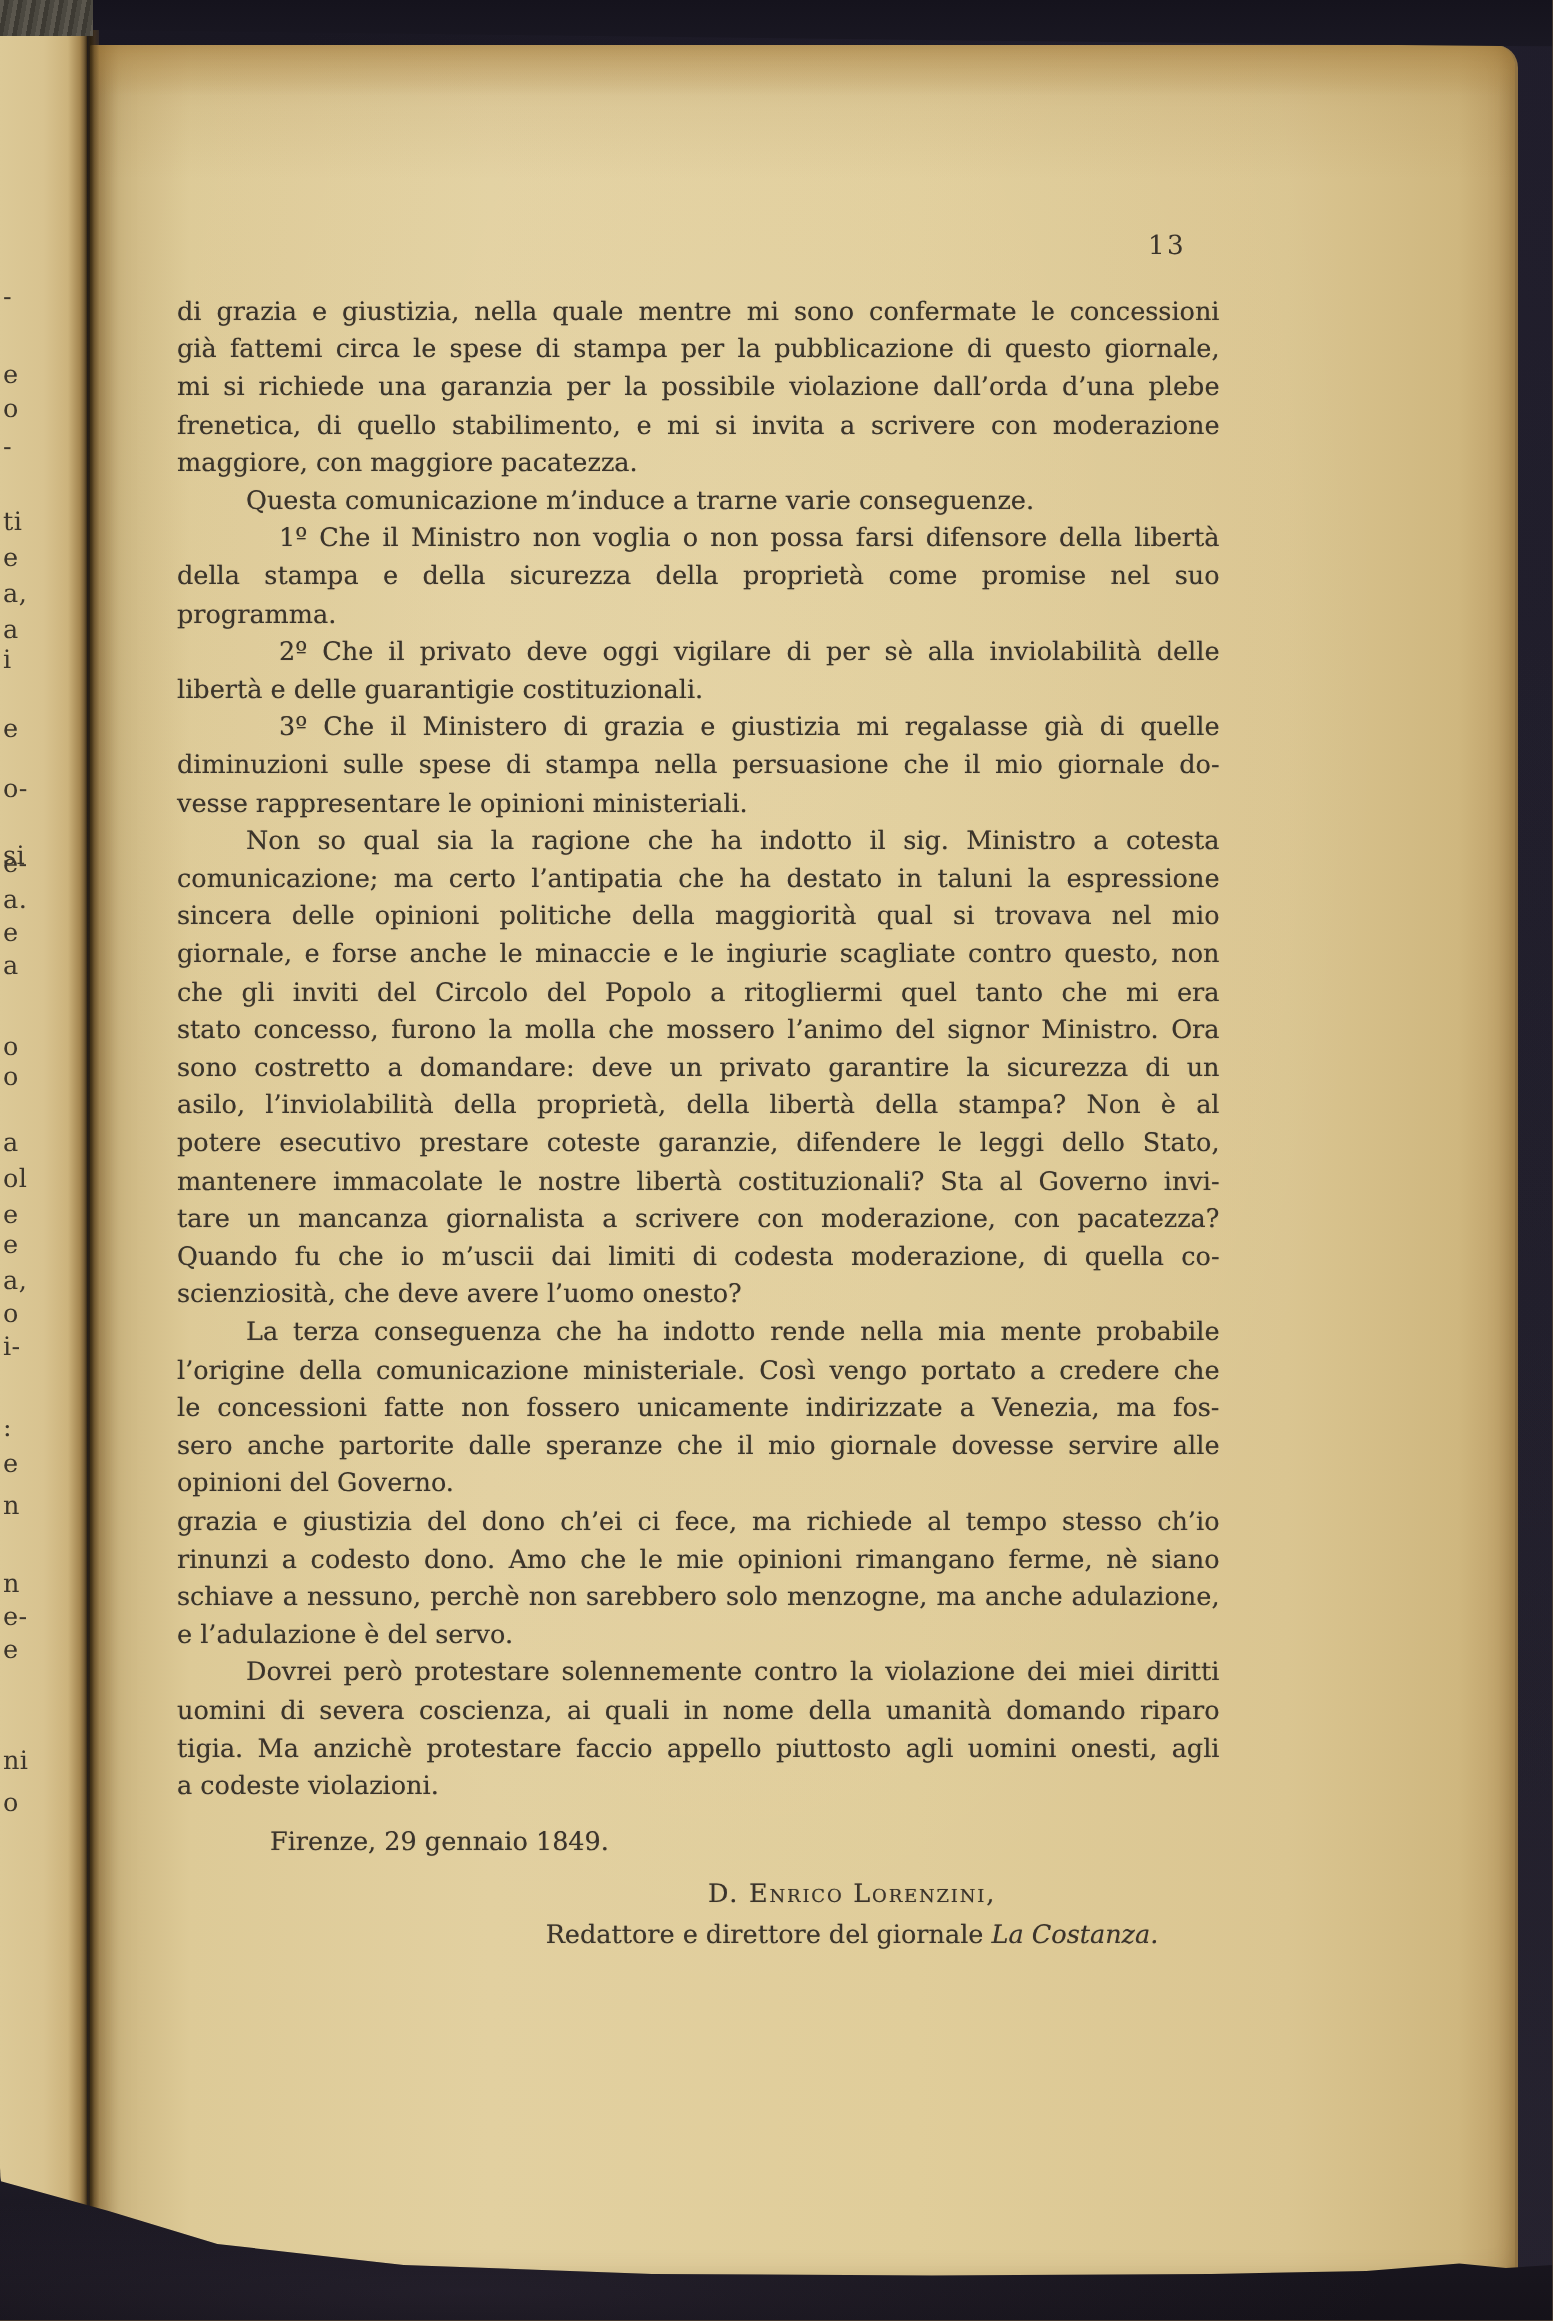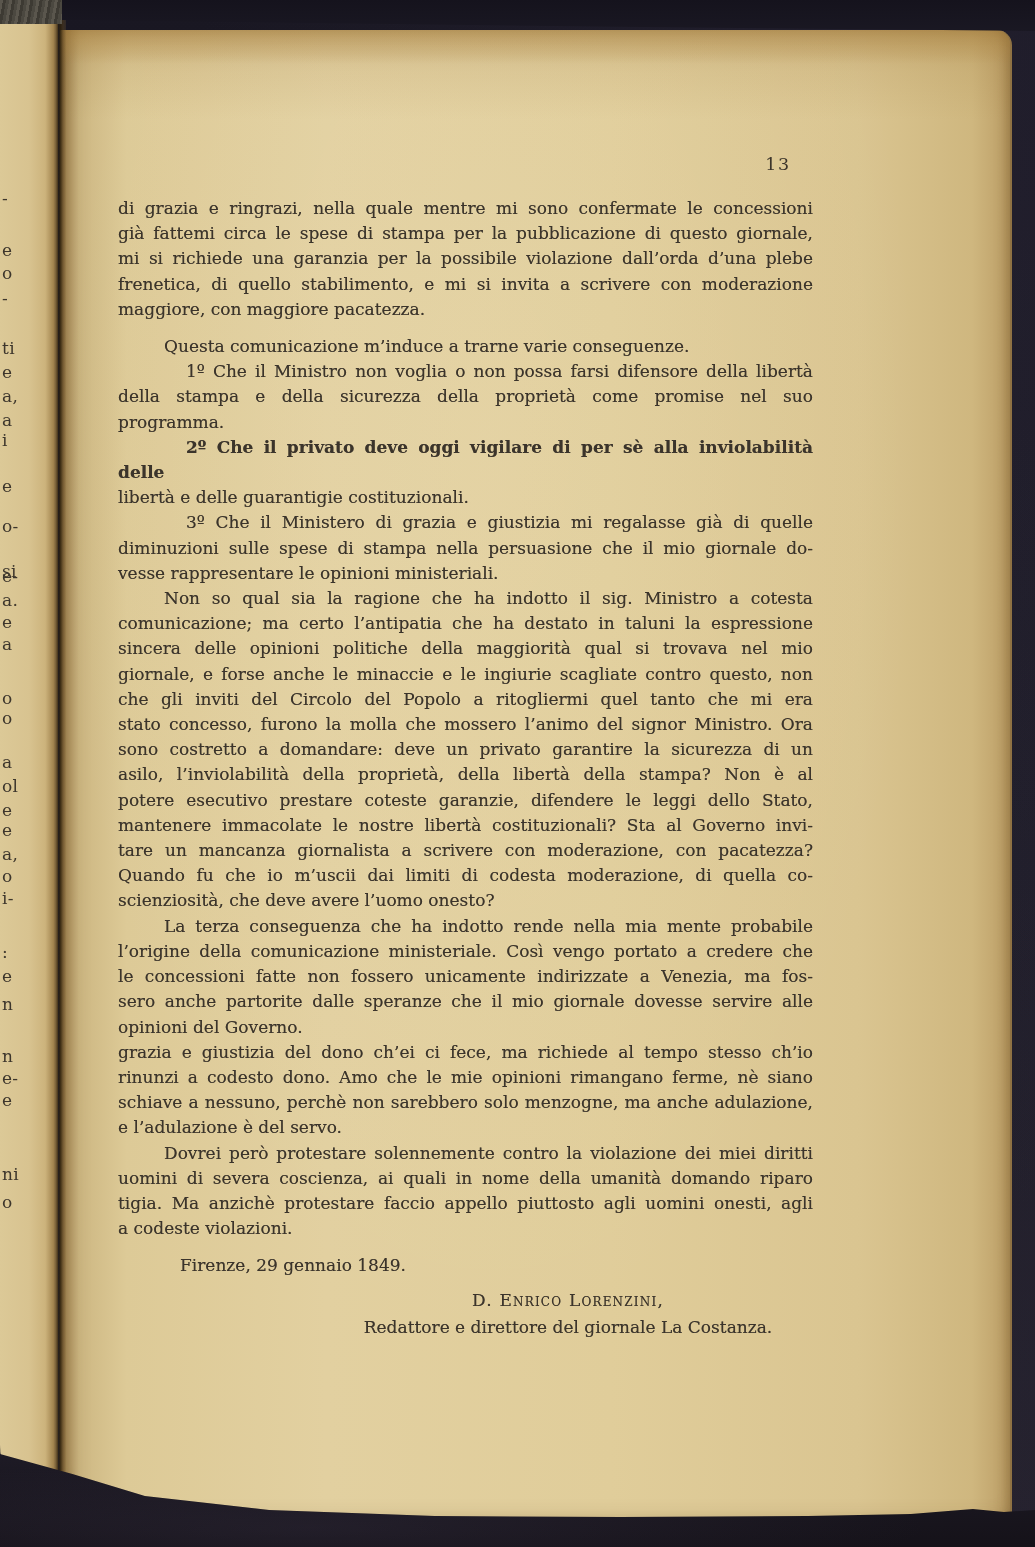--- a/index.html
+++ b/index.html
@@ -80,21 +80,21 @@
     position:absolute;left:58px;top:166px;width:695px;
     font-size:17px;line-height:25.2px;color:#3b342b;
     text-shadow:0 0 .5px rgba(59,52,43,.55);
   }
   .para{margin:0;}
   .tline{text-align:justify;text-align-last:justify;}
   .tline.last{text-align-last:left;}
   .dateline{margin-top:12px;text-indent:62px;line-height:25px;}
   .signature{margin-top:9px;padding-left:205px;text-align:center;line-height:26.5px;}
   .sig-name{font-variant:small-caps;letter-spacing:1.2px;}
-  .sig-role .ital{}
+  .sig-role .ital{font-style:italic;}
 </style>
 </head>
 <body>
 
 <div class="stage">
   <div class="backdrop"></div>
 
   <div class="left-page" id="left-page">
       <div class="fragment" style="top: 169px;">-</div>
       <div class="fragment" style="top: 221px;">e</div>
@@ -134,35 +134,35 @@
   <div class="gutter"></div>
 
   <div class="page">
     <div class="page-top-edge"></div>
 
     <div class="page-number">13</div>
 
     <div class="body-text">
       <div id="paras">
           <div class="para">
-            <div class="tline">di grazia e ringrazi, nella quale mentre mi sono confermate le concessioni</div>
+            <div class="tline">di grazia e giustizia, nella quale mentre mi sono confermate le concessioni</div>
             <div class="tline">già fattemi circa le spese di stampa per la pubblicazione di questo giornale,</div>
             <div class="tline">mi si richiede una garanzia per la possibile violazione dall’orda d’una plebe</div>
             <div class="tline">frenetica, di quello stabilimento, e mi si invita a scrivere con moderazione</div>
             <div class="tline last">maggiore, con maggiore pacatezza.</div>
           </div>
           <div class="para">
-            <div class="tline last" style="text-indent: 46px; margin-top: 12px;">Questa comunicazione m’induce a trarne varie conseguenze.</div>
+            <div class="tline last" style="text-indent: 46px;">Questa comunicazione m’induce a trarne varie conseguenze.</div>
           </div>
           <div class="para">
             <div class="tline" style="text-indent: 68px;">1º Che il Ministro non voglia o non possa farsi difensore della libertà</div>
             <div class="tline last">della stampa e della sicurezza della proprietà come promise nel suo programma.</div>
           </div>
           <div class="para">
-            <div class="tline" style="text-indent: 68px; font-weight: bold;">2º Che il privato deve oggi vigilare di per sè alla inviolabilità delle</div>
+            <div class="tline" style="text-indent: 68px;">2º Che il privato deve oggi vigilare di per sè alla inviolabilità delle</div>
             <div class="tline last">libertà e delle guarantigie costituzionali.</div>
           </div>
           <div class="para">
             <div class="tline" style="text-indent: 68px;">3º Che il Ministero di grazia e giustizia mi regalasse già di quelle</div>
             <div class="tline">diminuzioni sulle spese di stampa nella persuasione che il mio giornale do-</div>
             <div class="tline last">vesse rappresentare le opinioni ministeriali.</div>
           </div>
           <div class="para">
             <div class="tline" style="text-indent: 46px;">Non so qual sia la ragione che ha indotto il sig. Ministro a cotesta</div>
             <div class="tline">comunicazione; ma certo l’antipatia che ha destato in taluni la espressione</div>

